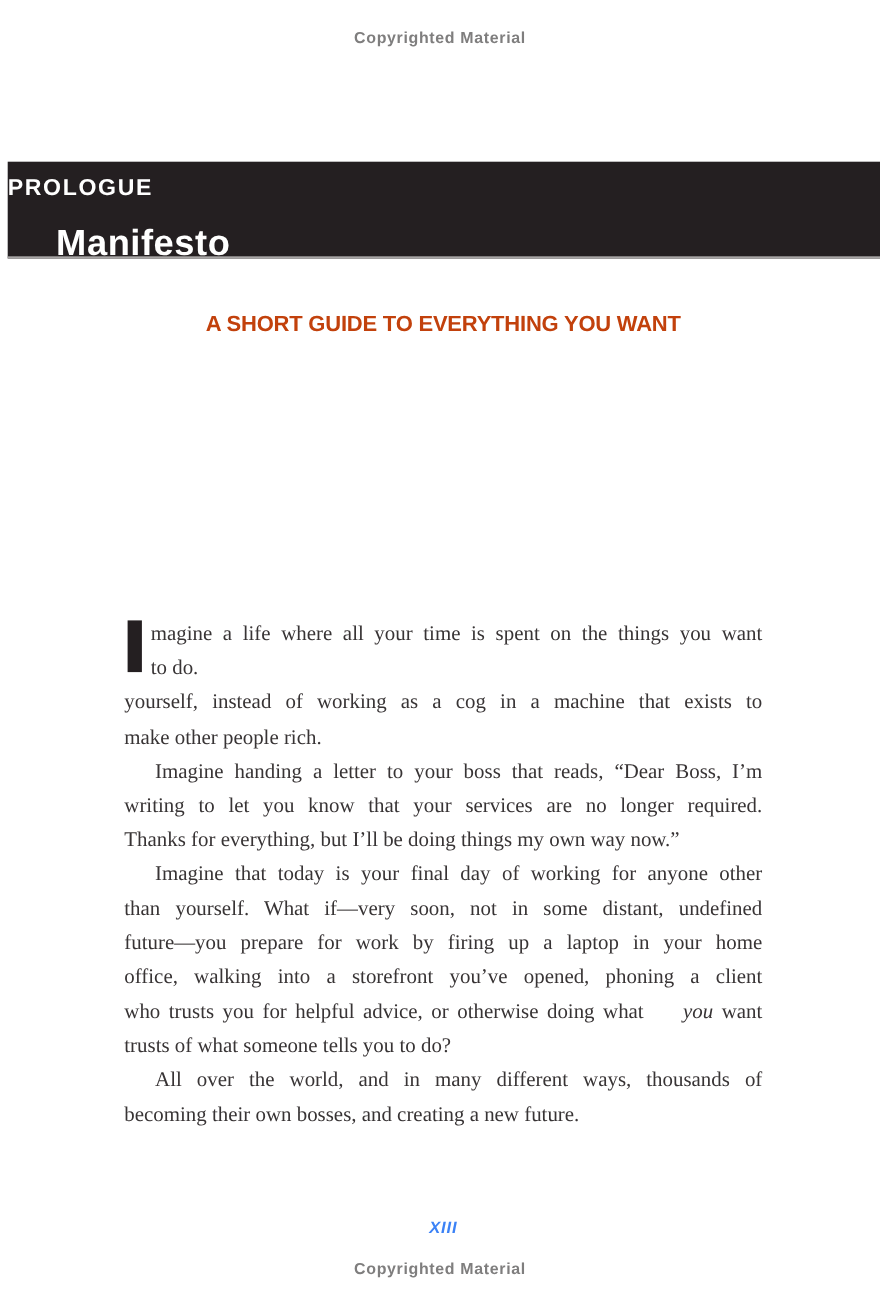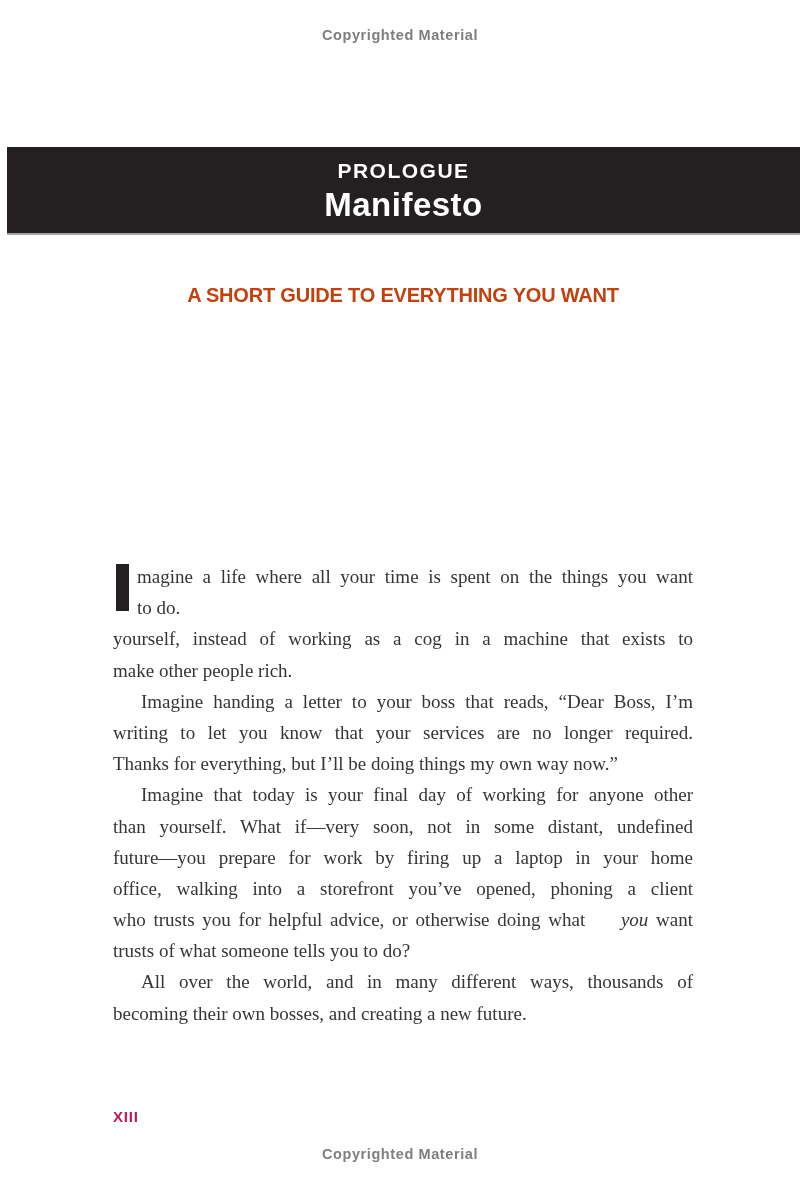--- a/index.html
+++ b/index.html
@@ -28,36 +28,36 @@
   .copyright-bottom { top: 1146px; }
   .banner {
     position: absolute;
     left: 7px;
     right: 0;
     top: 147px;
     height: 88px;
     background: #241f21;
     border-bottom: 2px solid #a8a5a5;
     color: #ffffff;
-    text-align: center;
     font-family: "Liberation Sans", sans-serif;
     padding-top: 12px;
   }
   .banner-kicker {
     font-size: 21px;
     font-weight: bold;
     letter-spacing: 1.5px;
     line-height: 24px;
   }
   .banner-title {
     font-size: 33px;
     font-weight: bold;
     letter-spacing: 0.5px;
     line-height: 40px;
-    margin-top: 2px;
+    margin-top: 18px;
+    padding-left: 44px;
   }
   .subheading {
     position: absolute;
     left: 113px;
     width: 580px;
     top: 284px;
     text-align: center;
     font-family: "Liberation Sans", sans-serif;
     font-weight: bold;
     font-size: 20px;
@@ -95,26 +95,27 @@
     background: #241f21;
     color: transparent;
     overflow: hidden;
   }
   .italic { font-style: italic; margin-left: 28px; }
   .page-number {
     position: absolute;
     left: 113px;
     width: 580px;
     top: 1108px;
-    text-align: left;
+    text-align: center;
     font-family: "Liberation Sans", sans-serif;
     font-weight: bold;
     font-size: 15px;
     letter-spacing: 0.8px;
-    color: #be185d;
+    color: #3b82f6;
+    font-style: italic;
   }
 </style>
 </head>
 <body>
 
 <div class="page">
 
   <div class="copyright copyright-top">Copyrighted Material</div>
 
   <div class="banner">

